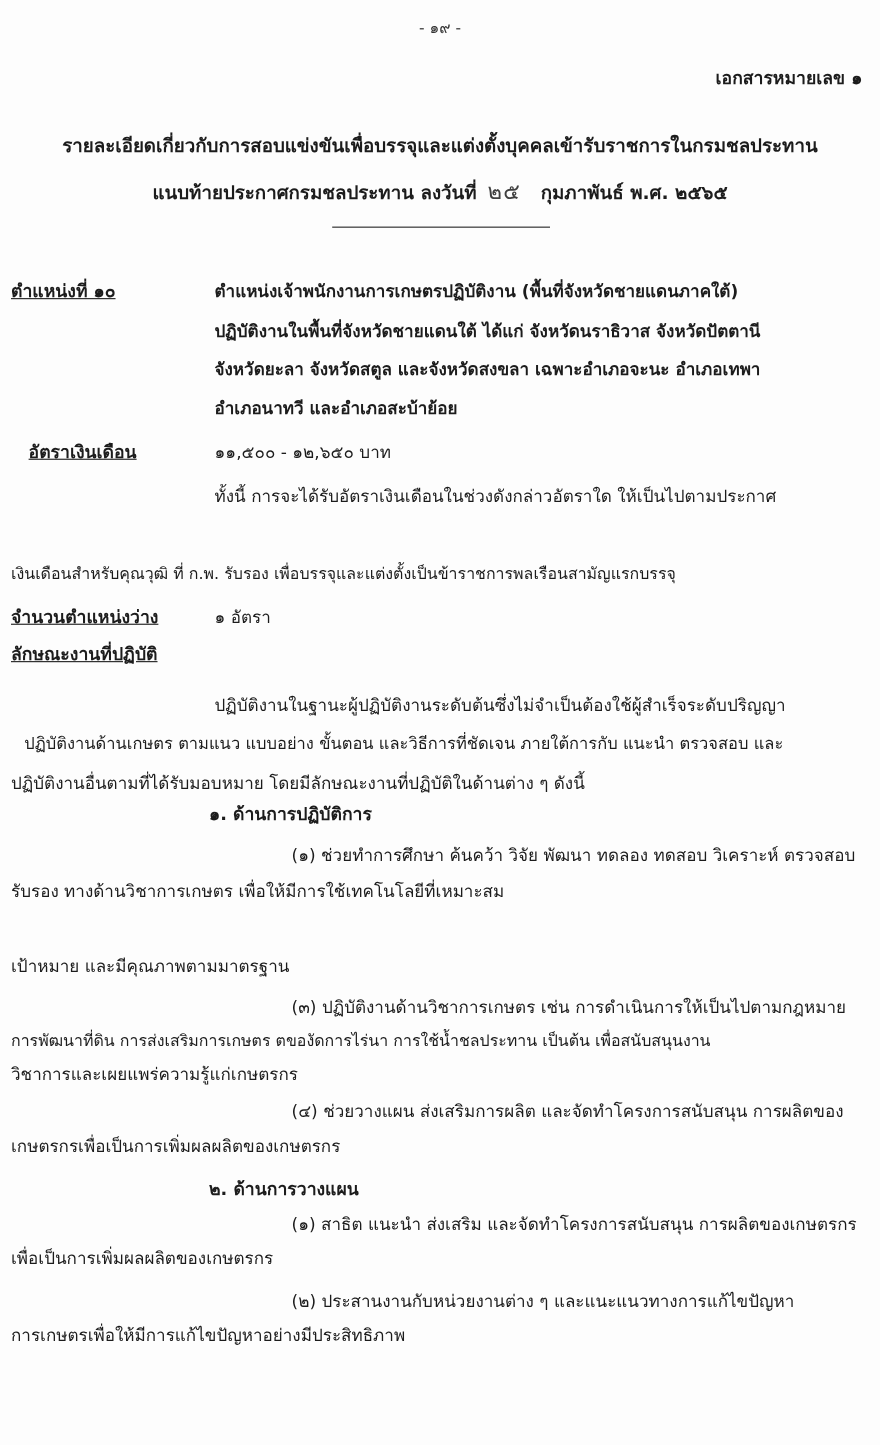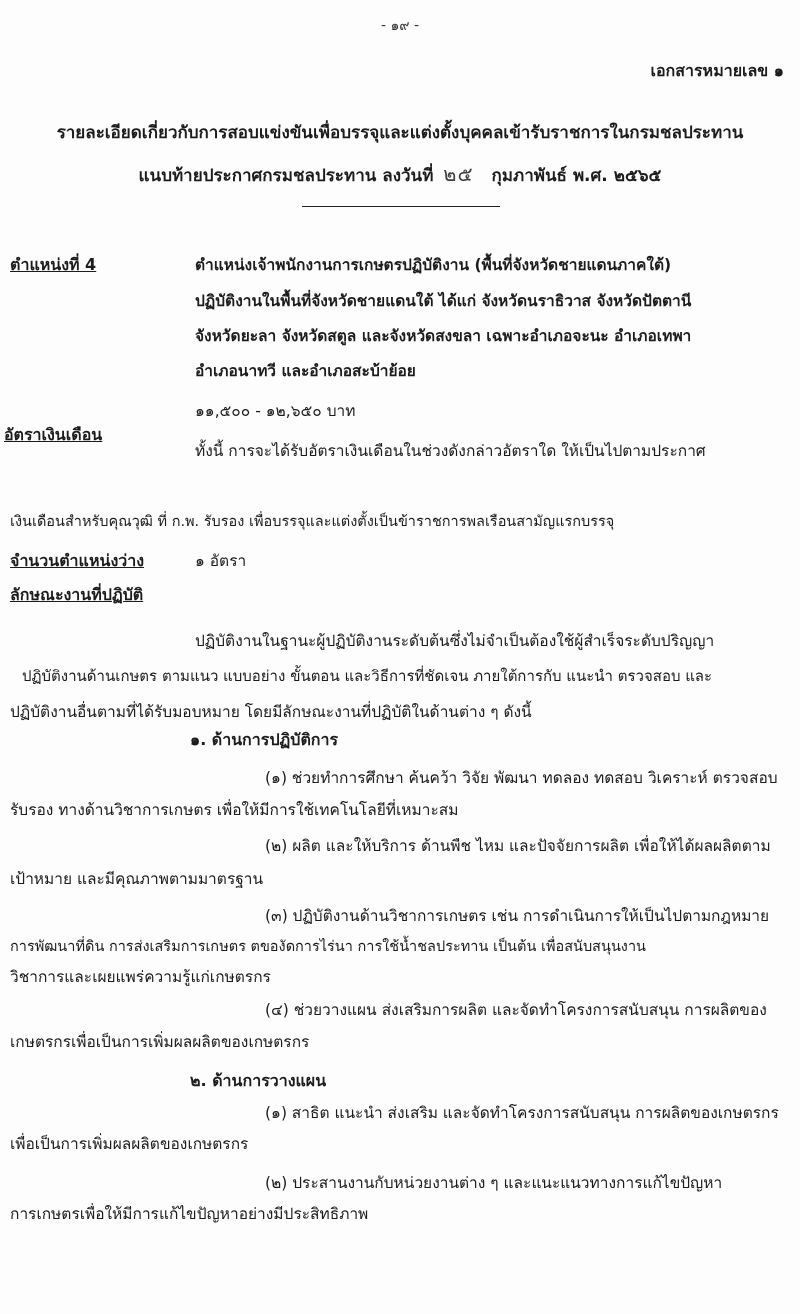--- a/index.html
+++ b/index.html
@@ -29,44 +29,43 @@
   <div class="abs doc-ref">เอกสารหมายเลข ๑</div>
 
   <div class="abs title1">รายละเอียดเกี่ยวกับการสอบแข่งขันเพื่อบรรจุและแต่งตั้งบุคคลเข้ารับราชการในกรมชลประทาน</div>
   <div class="abs title2">
     <span>แนบท้ายประกาศกรมชลประทาน ลงวันที่</span>
     <span class="hand">๒๕</span>
     <span>กุมภาพันธ์  พ.ศ. ๒๕๖๕</span>
   </div>
   <div class="rule"></div>
 
-  <div class="abs label" style="top:252px;left:10px;">ตำแหน่งที่  4</div>
+  <div class="abs label" style="top:252px;left:10px;">ตำแหน่งที่  ๑๐</div>
   <div class="abs line" style="top:288px;left:195px;font-weight:bold;">ปฏิบัติงานในพื้นที่จังหวัดชายแดนใต้ ได้แก่ จังหวัดนราธิวาส จังหวัดปัตตานี</div>
   <div class="abs line" style="top:252px;left:195px;font-weight:bold;">ตำแหน่งเจ้าพนักงานการเกษตรปฏิบัติงาน (พื้นที่จังหวัดชายแดนภาคใต้)</div>
   <div class="abs line" style="top:323px;left:195px;font-weight:bold;">จังหวัดยะลา จังหวัดสตูล และจังหวัดสงขลา เฉพาะอำเภอจะนะ อำเภอเทพา</div>
   <div class="abs line" style="top:358px;left:195px;font-weight:bold;">อำเภอนาทวี และอำเภอสะบ้าย้อย</div>
 
-  <div class="abs label" style="top:398px;left:4px;margin-top:24px;">อัตราเงินเดือน</div>
+  <div class="abs label" style="top:398px;left:26px;">อัตราเงินเดือน</div>
   <div class="abs line" style="top:398px;left:195px;">๑๑,๕๐๐ - ๑๒,๖๕๐  บาท</div>
   <div class="abs line" style="top:438px;left:195px;">ทั้งนี้ การจะได้รับอัตราเงินเดือนในช่วงดังกล่าวอัตราใด ให้เป็นไปตามประกาศ</div>
   <div class="abs line" style="top:509px;left:10px;font-size:14.5px;">เงินเดือนสำหรับคุณวุฒิ ที่ ก.พ. รับรอง เพื่อบรรจุและแต่งตั้งเป็นข้าราชการพลเรือนสามัญแรกบรรจุ</div>
 
   <div class="abs label" style="top:548px;left:10px;">จำนวนตำแหน่งว่าง</div>
   <div class="abs line" style="top:548px;left:195px;">๑  อัตรา</div>
 
   <div class="abs label" style="top:582px;left:10px;">ลักษณะงานที่ปฏิบัติ</div>
   <div class="abs line" style="top:628px;left:195px;">ปฏิบัติงานในฐานะผู้ปฏิบัติงานระดับต้นซึ่งไม่จำเป็นต้องใช้ผู้สำเร็จระดับปริญญา</div>
   <div class="abs line" style="top:664px;left:22px;font-size:15px;">ปฏิบัติงานด้านเกษตร ตามแนว แบบอย่าง ขั้นตอน และวิธีการที่ชัดเจน ภายใต้การกับ แนะนำ ตรวจสอบ และ</div>
   <div class="abs line" style="top:699px;left:10px;">ปฏิบัติงานอื่นตามที่ได้รับมอบหมาย โดยมีลักษณะงานที่ปฏิบัติในด้านต่าง ๆ ดังนี้</div>
 
   <div class="abs sec-head" style="top:727px;left:190px;">๑. ด้านการปฏิบัติการ</div>
   <div class="abs line" style="top:765px;left:265px;">(๑)  ช่วยทำการศึกษา ค้นคว้า วิจัย พัฒนา ทดลอง ทดสอบ วิเคราะห์ ตรวจสอบ</div>
   <div class="abs line" style="top:797px;left:10px;">รับรอง ทางด้านวิชาการเกษตร เพื่อให้มีการใช้เทคโนโลยีที่เหมาะสม</div>
 
-  <div class="abs line" style="top:833px;left:265px;">(๒)  ผลิต และให้บริการ ด้านพืช ไหม และปัจจัยการผลิต เพื่อให้ได้ผลผลิตตาม</div>
   <div class="abs line" style="top:866px;left:10px;">เป้าหมาย และมีคุณภาพตามมาตรฐาน</div>
 
   <div class="abs line" style="top:903px;left:265px;">(๓)  ปฏิบัติงานด้านวิชาการเกษตร เช่น การดำเนินการให้เป็นไปตามกฎหมาย</div>
   <div class="abs line" style="top:934px;left:10px;font-size:14.5px;">การพัฒนาที่ดิน การส่งเสริมการเกษตร ตของัดการไร่นา การใช้น้ำชลประทาน เป็นต้น เพื่อสนับสนุนงาน</div>
   <div class="abs line" style="top:964px;left:10px;">วิชาการและเผยแพร่ความรู้แก่เกษตรกร</div>
 
   <div class="abs line" style="top:997px;left:265px;">(๔)  ช่วยวางแผน ส่งเสริมการผลิต และจัดทำโครงการสนับสนุน การผลิตของ</div>
   <div class="abs line" style="top:1029px;left:10px;">เกษตรกรเพื่อเป็นการเพิ่มผลผลิตของเกษตรกร</div>
 
   <div class="abs sec-head" style="top:1068px;left:190px;">๒. ด้านการวางแผน</div>

